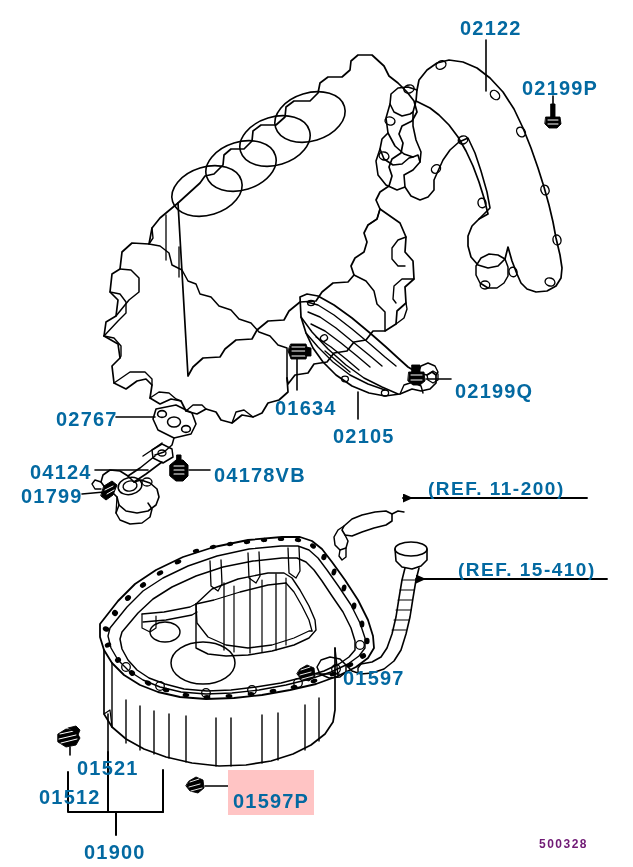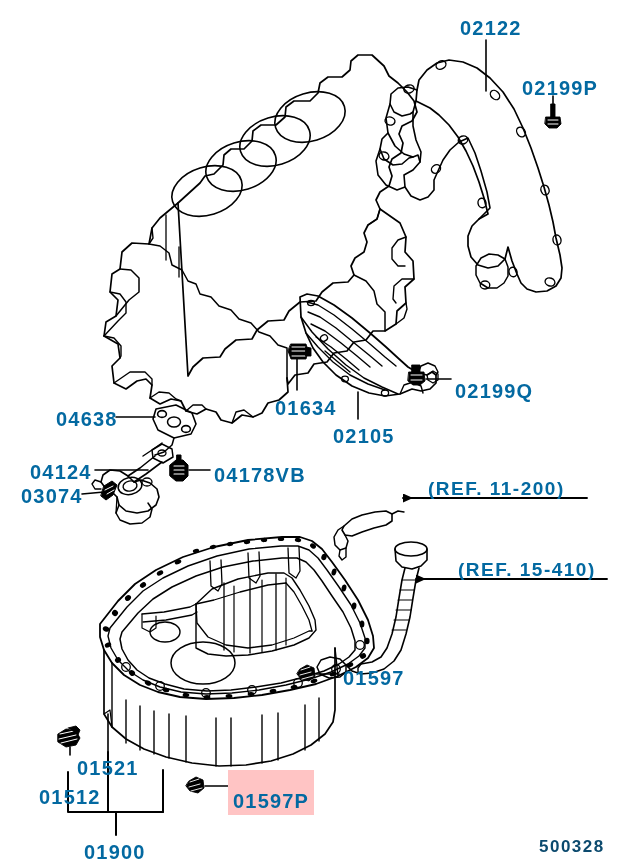--- a/index.html
+++ b/index.html
@@ -37,24 +37,24 @@
   }
   .lbl.ref {
     font-size: 19px;
     letter-spacing: 1.5px;
   }
   .lbl.highlight {
     background: #ffc4c4;
     padding: 21px 5px 4px 5px;
   }
   .lbl.diagnum {
-    font-size: 17px;
+    font-size: 12px;
     font-weight: 700;
     letter-spacing: 1.5px;
-    color: #0c4a6e;
+    color: #701a75;
   }
 </style>
 </head>
 <body>
 
 <div id="page">
 
   <svg id="diagram-svg" viewBox="0 0 633 867">
     <defs>
       <marker id="arrowL" markerWidth="11" markerHeight="9" refX="10" refY="4.5" orient="auto" markerUnits="userSpaceOnUse">
@@ -473,24 +473,24 @@
       </g>
 
     </g>
   </svg>
 
   <div class="lbl" style="left:460px; top:18px;">02122</div>
   <div class="lbl" style="left:522px; top:78px;">02199P</div>
   <div class="lbl" style="left:275px; top:398px;">01634</div>
   <div class="lbl" style="left:333px; top:426px;">02105</div>
   <div class="lbl" style="left:455px; top:381px;">02199Q</div>
-  <div class="lbl" style="left:56px;  top:409px;">04638</div>
+  <div class="lbl" style="left:56px;  top:409px;">02767</div>
   <div class="lbl" style="left:30px;  top:462px;">04124</div>
   <div class="lbl" style="left:214px; top:465px;">04178VB</div>
-  <div class="lbl" style="left:21px;  top:486px;">03074</div>
+  <div class="lbl" style="left:21px;  top:486px;">01799</div>
   <div class="lbl ref" style="left:428px; top:479px;">(REF. 11-200)</div>
   <div class="lbl ref" style="left:458px; top:560px;">(REF. 15-410)</div>
   <div class="lbl" style="left:343px; top:668px;">01597</div>
   <div class="lbl" style="left:77px;  top:758px;">01521</div>
   <div class="lbl" style="left:39px;  top:787px;">01512</div>
   <div class="lbl highlight" style="left:228px; top:770px;">01597P</div>
   <div class="lbl" style="left:84px;  top:842px;">01900</div>
 
   <div class="lbl diagnum" style="left:539px; top:838px;">500328</div>
 

